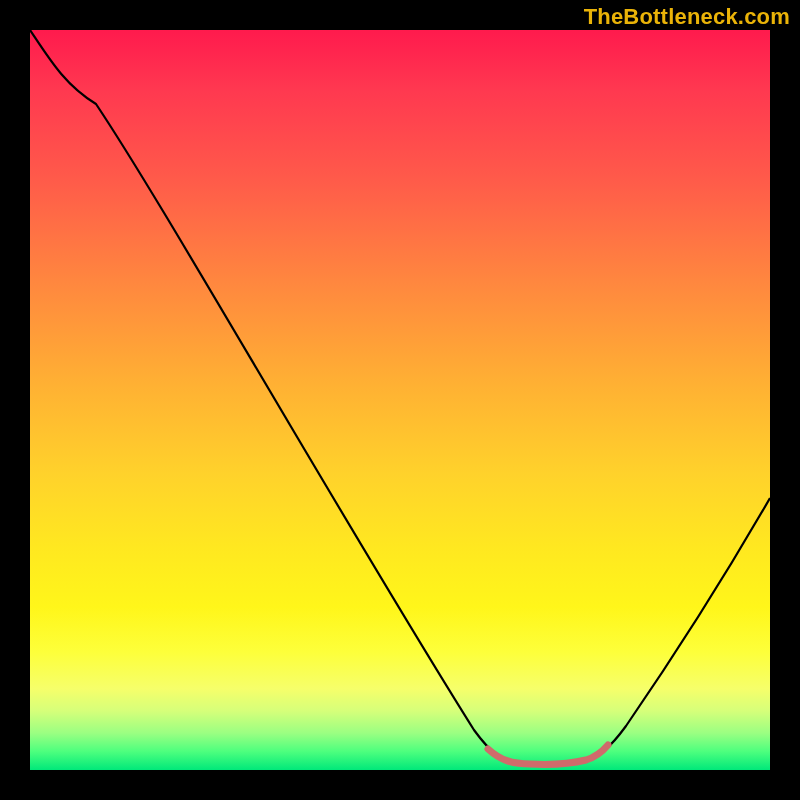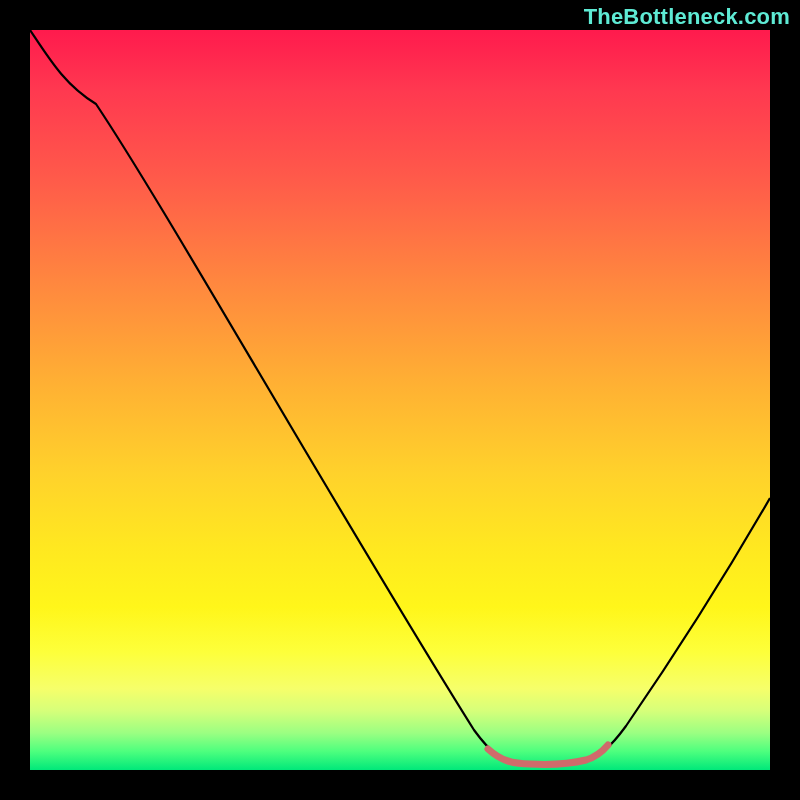--- a/index.html
+++ b/index.html
@@ -14,21 +14,21 @@
   .frame {
     position: relative;
     width: 800px;
     height: 800px;
     background: #000;
   }
   .watermark {
     position: absolute;
     top: 4px;
     right: 10px;
-    color: #5eead4;
+    color: #eab308;
     font-size: 22px;
     font-weight: 600;
     letter-spacing: 0.2px;
     z-index: 5;
   }
   .plot-area {
     position: absolute;
     left: 30px;
     top: 30px;
     width: 740px;

